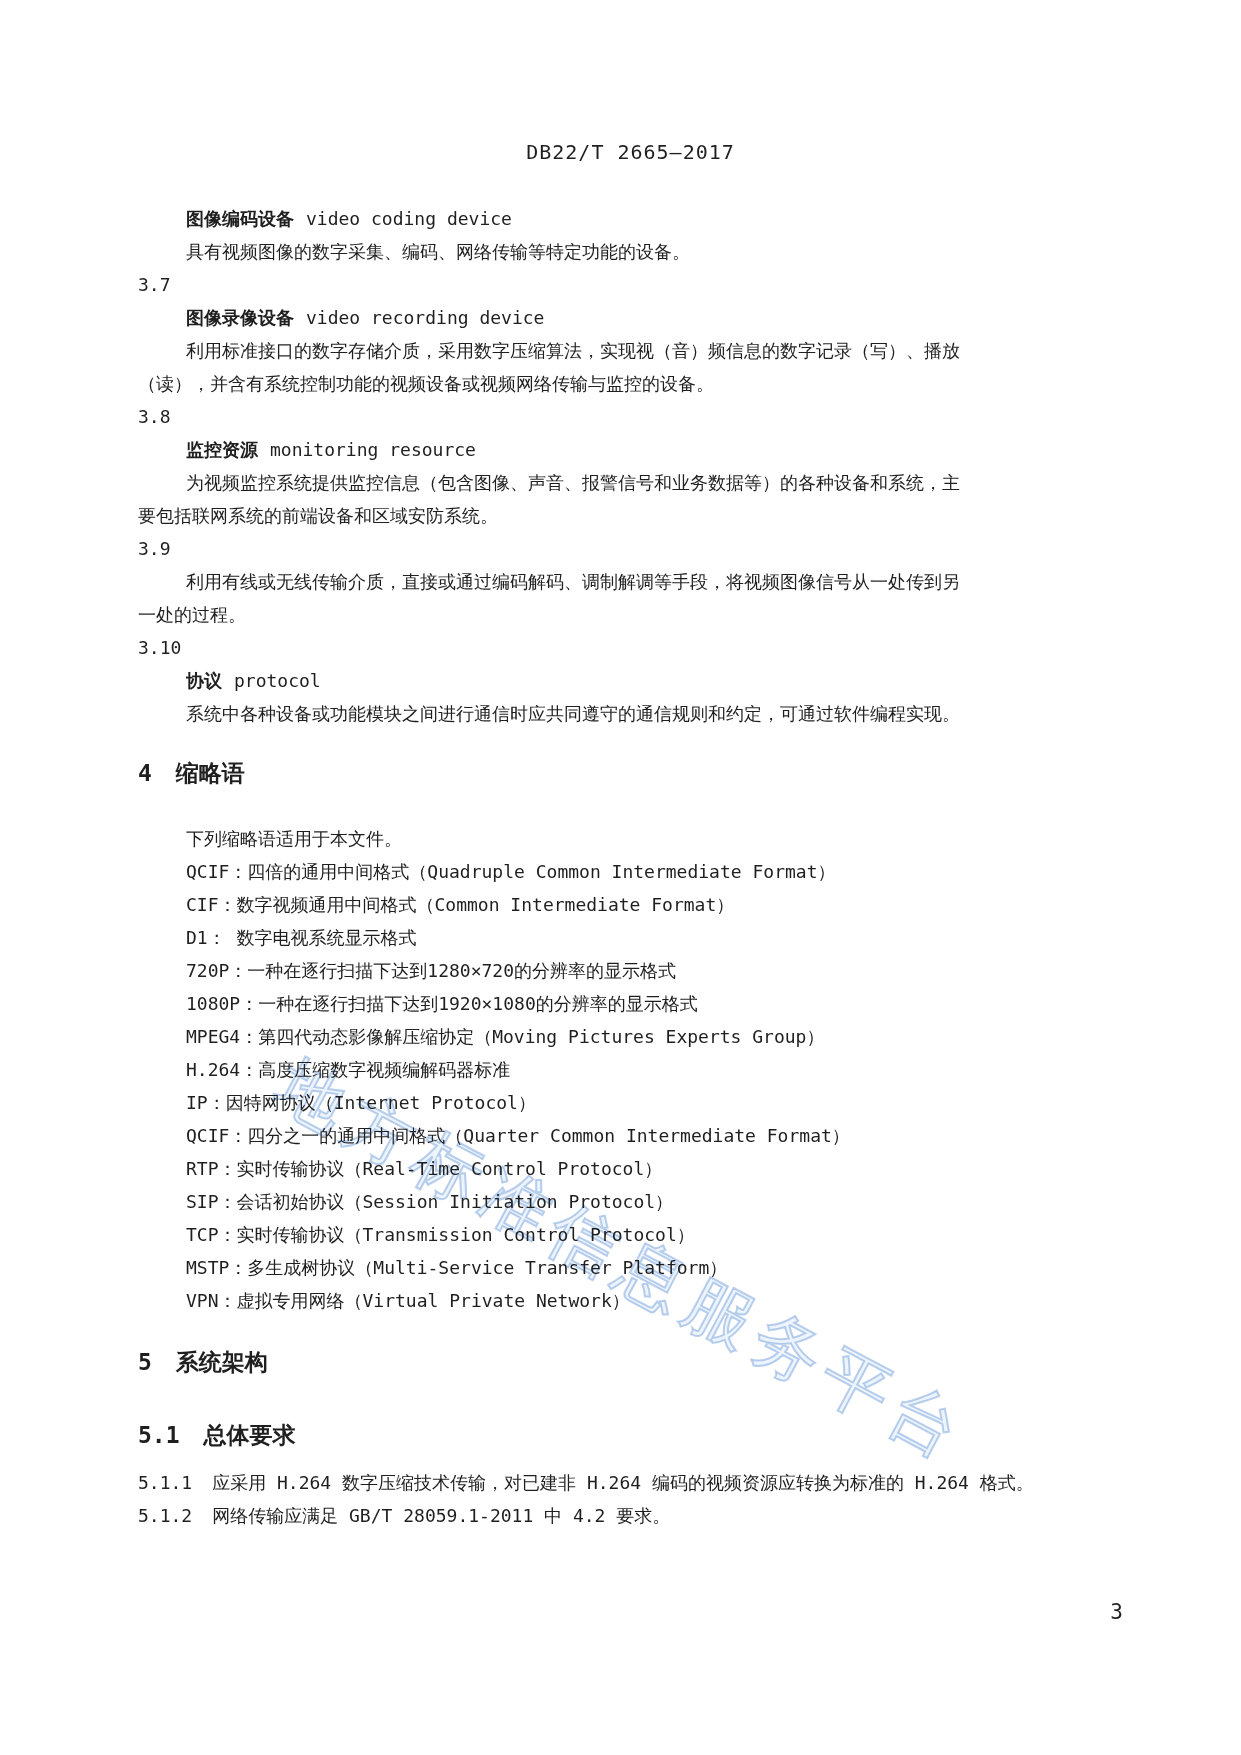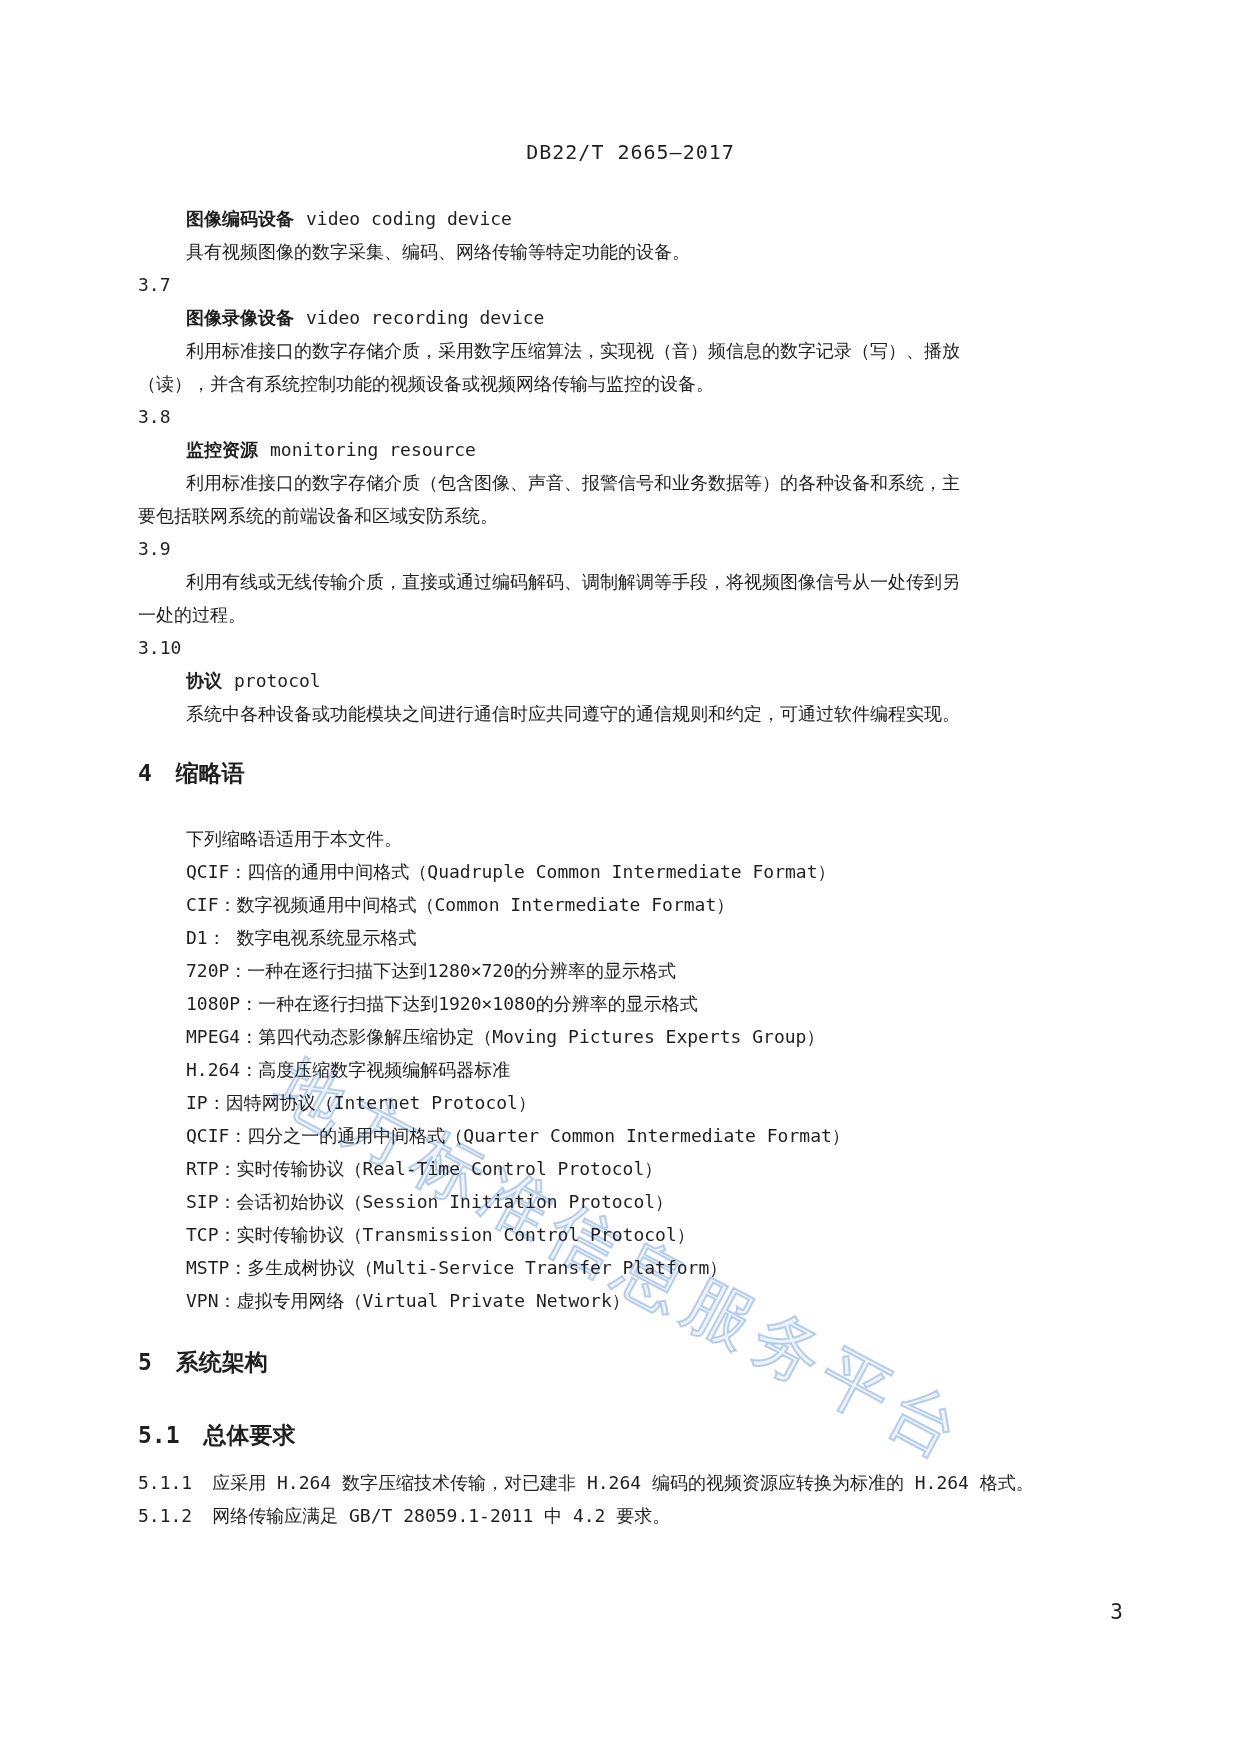--- a/index.html
+++ b/index.html
@@ -78,21 +78,21 @@
     <div class="line indent"><span class="term-cn">图像编码设备</span><span class="term-en">video coding device</span></div>
     <div class="line indent">具有视频图像的数字采集、编码、网络传输等特定功能的设备。</div>
 
     <div class="line">3.7</div>
     <div class="line indent"><span class="term-cn">图像录像设备</span><span class="term-en">video recording device</span></div>
     <div class="line indent">利用标准接口的数字存储介质，采用数字压缩算法，实现视（音）频信息的数字记录（写）、播放</div>
     <div class="line">（读），并含有系统控制功能的视频设备或视频网络传输与监控的设备。</div>
 
     <div class="line">3.8</div>
     <div class="line indent"><span class="term-cn">监控资源</span><span class="term-en">monitoring resource</span></div>
-    <div class="line indent">利用标准接口的数字存储介质（包含图像、声音、报警信号和业务数据等）的各种设备和系统，主</div>
+    <div class="line indent">为视频监控系统提供监控信息（包含图像、声音、报警信号和业务数据等）的各种设备和系统，主</div>
     <div class="line">要包括联网系统的前端设备和区域安防系统。</div>
 
     <div class="line">3.9</div>
     <div class="line indent">利用有线或无线传输介质，直接或通过编码解码、调制解调等手段，将视频图像信号从一处传到另</div>
     <div class="line">一处的过程。</div>
 
     <div class="line">3.10</div>
     <div class="line indent"><span class="term-cn">协议</span><span class="term-en">protocol</span></div>
     <div class="line indent">系统中各种设备或功能模块之间进行通信时应共同遵守的通信规则和约定，可通过软件编程实现。</div>
 

